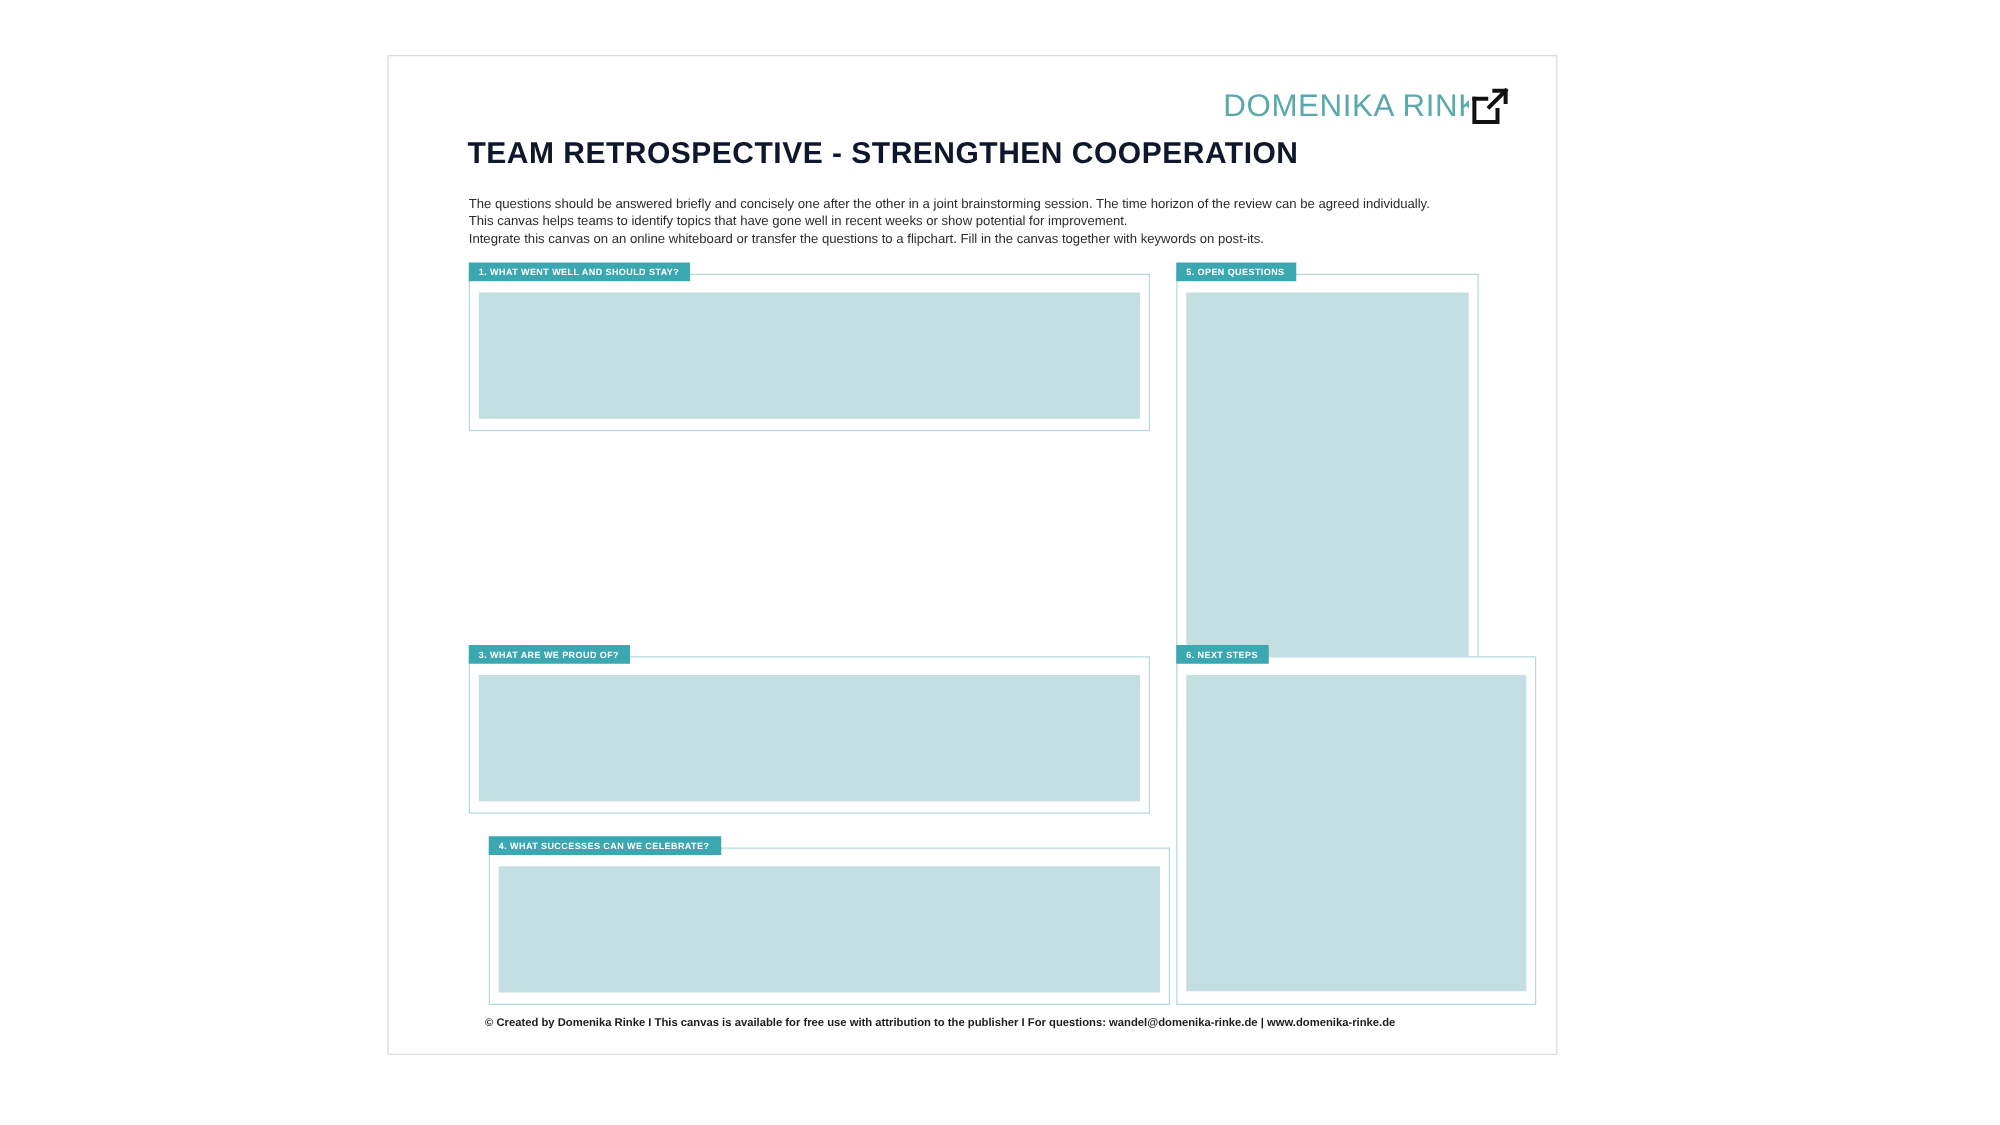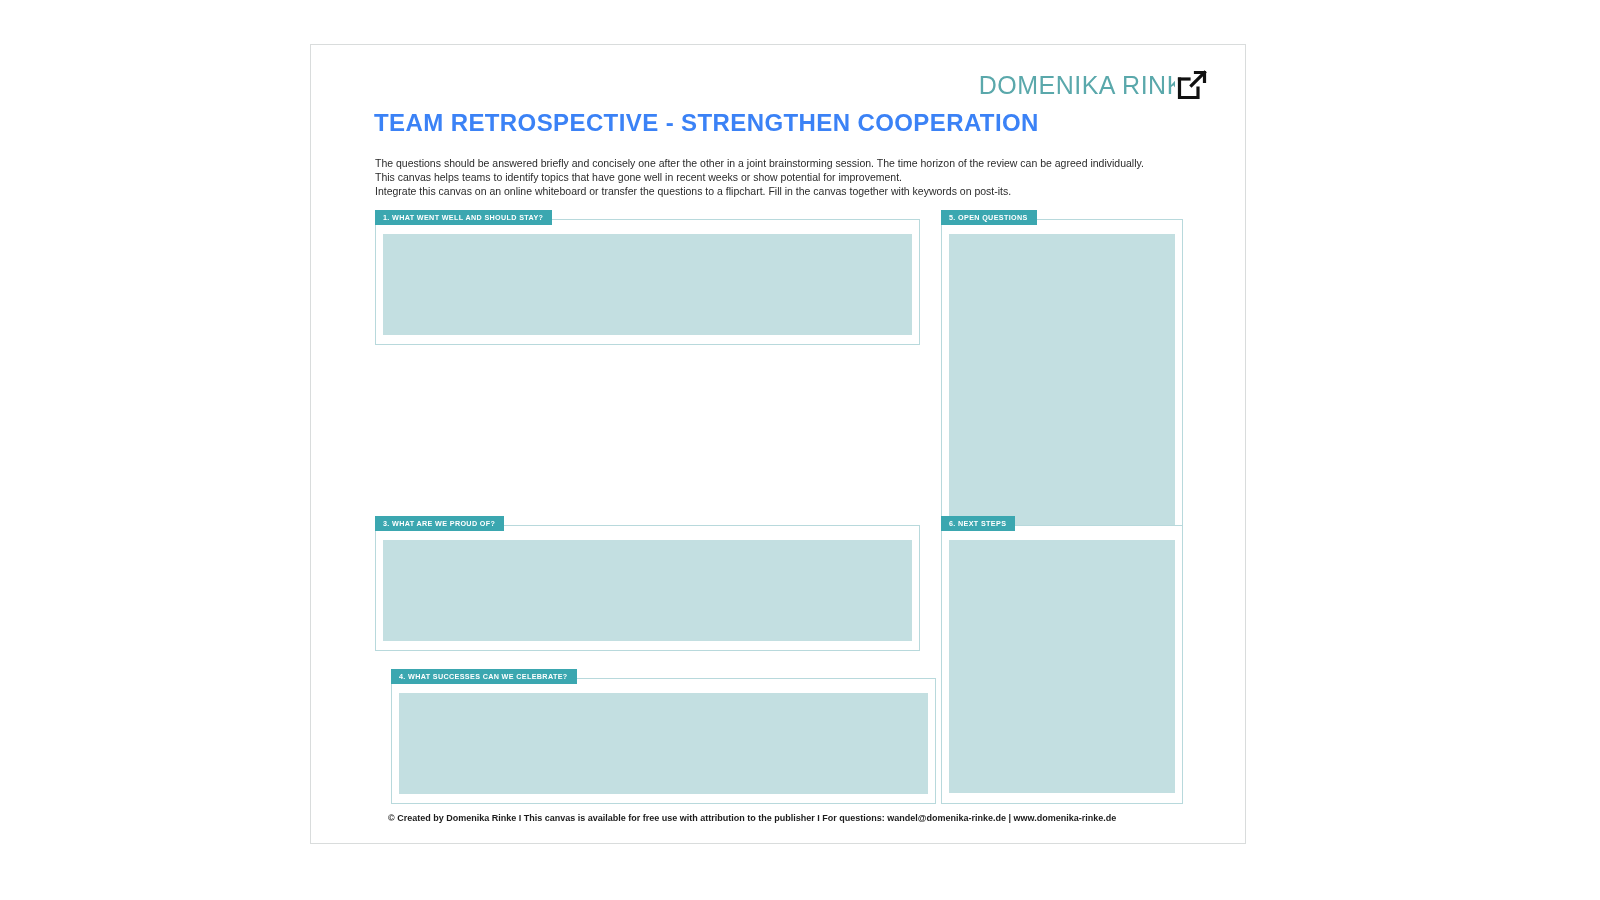--- a/index.html
+++ b/index.html
@@ -58,21 +58,21 @@
   }
 
   
   #page-title {
     position: absolute;
     left: 63px;
     top: 64px;
     font-size: 24px;
     font-weight: 700;
     letter-spacing: 0.4px;
-    color: #3b82f6;
+    color: #0f172a;
     white-space: nowrap;
   }
 
   
   #intro {
     position: absolute;
     left: 64px;
     top: 111px;
     width: 800px;
   }
@@ -126,21 +126,21 @@
   }
 
   
   #panel-1 { left: 0; top: 10px;  width: 545px; height: 126px; }
   #panel-2 { left: 0; top: 163px; width: 545px; height: 126px; }
   #panel-3 { left: 0; top: 316px; width: 545px; height: 126px; }
   #panel-4 { left: 16px; top: 469px; width: 545px; height: 126px; }
 
   
   #panel-5 { left: 0; top: 10px;  width: 242px; height: 361px; }
-  #panel-6 { left: 0; top: 316px; width: 242px; height: 279px; padding-left: 12px; }
+  #panel-6 { left: 0; top: 316px; width: 288px; height: 279px; padding-left: 12px; }
 
   #panel-5 .panel-fill, #panel-6 .panel-fill { top: 14px; bottom: 10px; }
 
   
   #footer {
     position: absolute;
     left: 66px;
     bottom: 20px;
     font-size: 9px;
     color: #1c1c1c;

